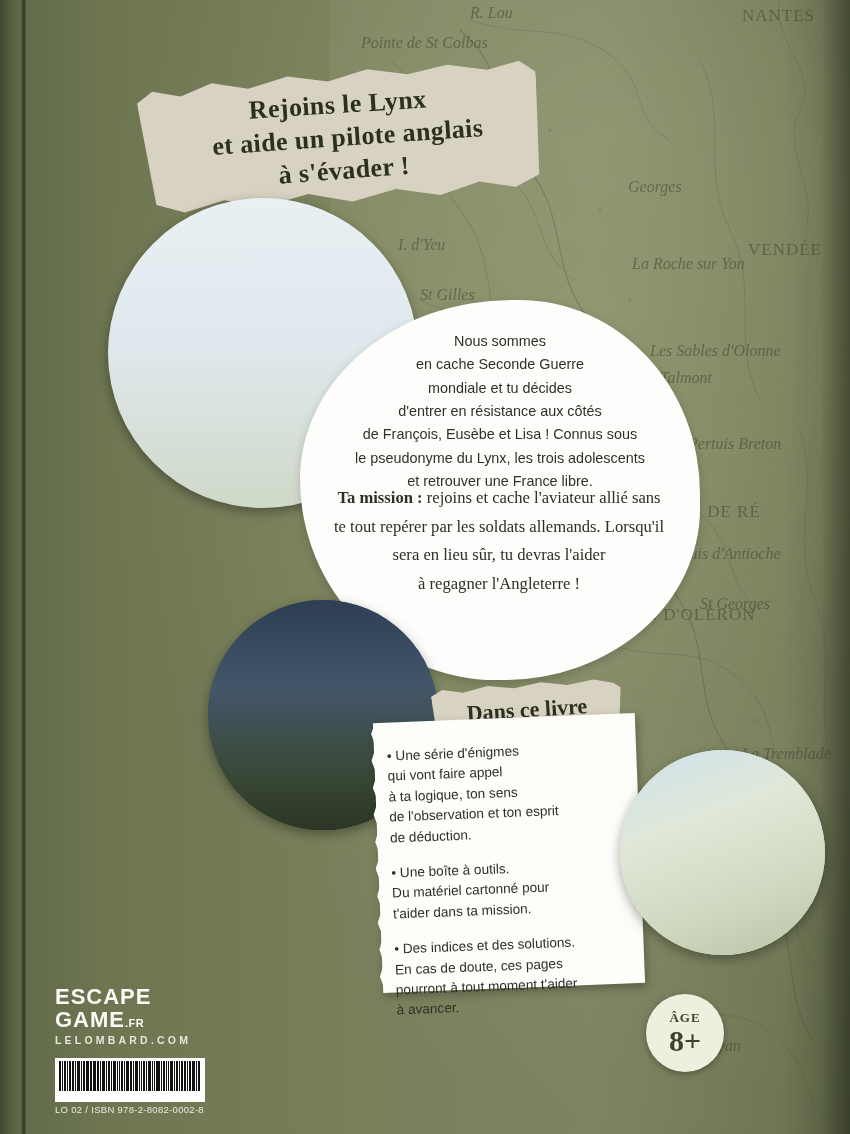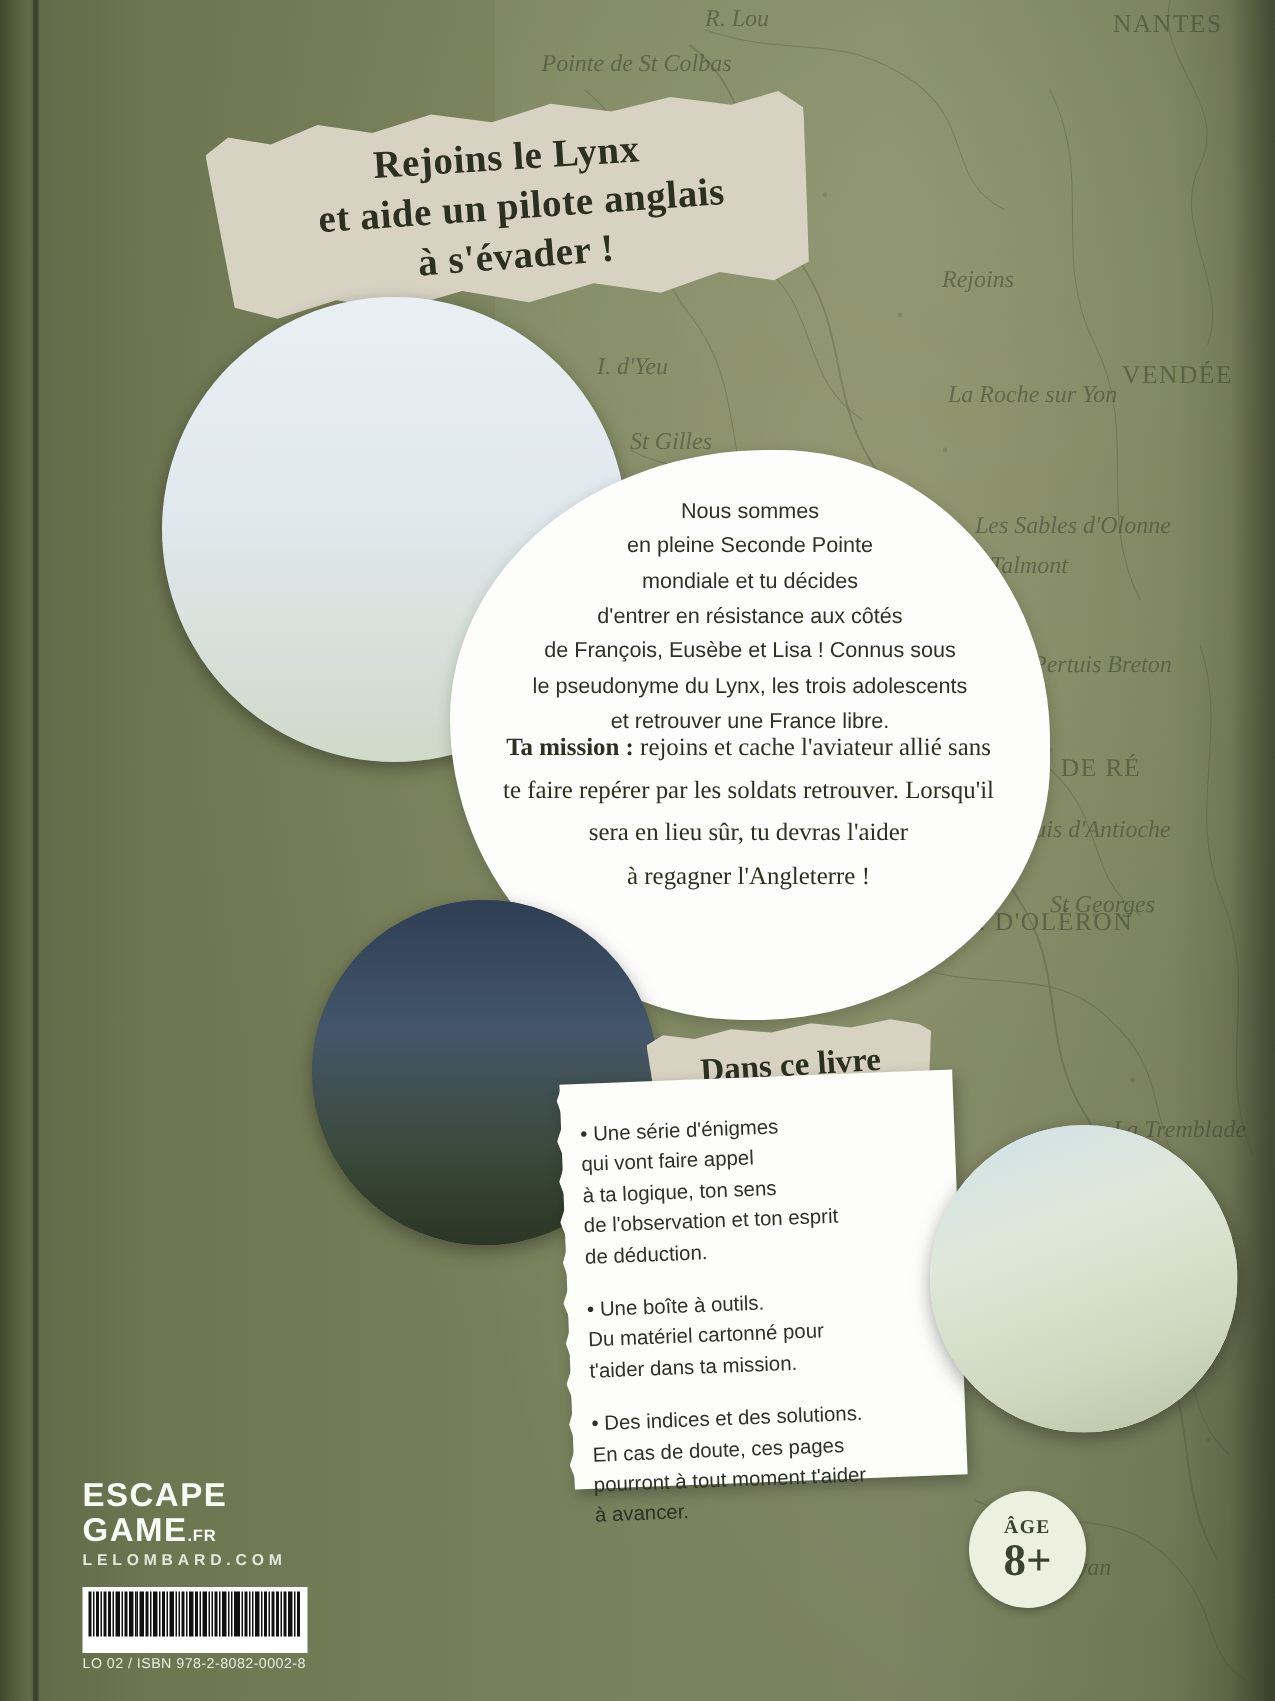--- a/index.html
+++ b/index.html
@@ -203,21 +203,21 @@
       <circle cx="480" cy="840" r="1.6"></circle>
         <circle cx="505" cy="960" r="1.6"></circle>
     </g>
   </svg>
   <div class="map-overlay"></div>
 
   <div>
     <div class="map-label big" style="left:742px;top:6px;">NANTES</div>
     <div class="map-label" style="left:470px;top:4px;">R. Lou</div>
     <div class="map-label" style="left:361px;top:34px;">Pointe de St Colbas</div>
-    <div class="map-label" style="left:628px;top:178px;">Rejoins</div>
+    <div class="map-label" style="left:628px;top:178px;">Georges</div>
     <div class="map-label big" style="left:748px;top:240px;">VENDÉE</div>
     <div class="map-label" style="left:398px;top:236px;">I. d'Yeu</div>
     <div class="map-label" style="left:632px;top:255px;">La Roche sur Yon</div>
     <div class="map-label" style="left:420px;top:263px;margin-top:23px;">St Gilles</div>
     <div class="map-label" style="left:650px;top:342px;text-align:center;">Les Sables d'Olonne</div>
     <div class="map-label" style="left:660px;top:369px;">Talmont</div>
     <div class="map-label" style="left:688px;top:435px;">Pertuis Breton</div>
     <div class="map-label big" style="left:690px;top:502px;">I. DE RÉ</div>
     <div class="map-label" style="left:662px;top:545px;">Pertuis d'Antioche</div>
     <div class="map-label big" style="left:646px;top:605px;">I. D'OLÉRON</div>
@@ -281,31 +281,31 @@
         <circle cx="286" cy="154" r="11" fill="#fff"></circle>
           <circle cx="287" cy="156" r="5" fill="#2d2519"></circle>
         <ellipse cx="268" cy="182" rx="10" ry="8" fill="#7e3a2c"></ellipse>
       </g>
     </svg>
   </div>
 
   <div class="blob"></div>
   <div class="blob-text">
     <span class="nowrap">Nous sommes</span>
-    <span class="nowrap">en pleine Seconde Pointe</span>
+    <span class="nowrap">en cache Seconde Guerre</span>
     <span class="nowrap">mondiale et tu décides</span>
     <span class="nowrap">d'entrer en résistance aux côtés</span>
     <span class="nowrap">de François, Eusèbe et Lisa ! Connus sous</span>
     <span class="nowrap">le pseudonyme du Lynx, les trois adolescents</span>
     <span class="nowrap">et retrouver une France libre.</span>
   </div>
 
   <div class="mission">
     <span class="ln"><b>Ta mission :</b><span> rejoins et cache l'aviateur allié sans</span></span>
-    <span class="ln">te faire repérer par les soldats retrouver. Lorsqu'il</span>
+    <span class="ln">te tout repérer par les soldats allemands. Lorsqu'il</span>
     <span class="ln">sera en lieu sûr, tu devras l'aider</span>
     <span class="ln">à regagner l'Angleterre !</span>
   </div>
 
   <div class="circ circ-plane">
     <div class="plane-bg"></div>
     <svg viewBox="0 0 230 230" width="230" height="230">
       <rect x="0" y="0" width="230" height="118" fill="#33465e"></rect>
       <rect x="0" y="110" width="230" height="60" fill="#4a5a46"></rect>
       <rect x="0" y="162" width="230" height="68" fill="#2a3426"></rect>

